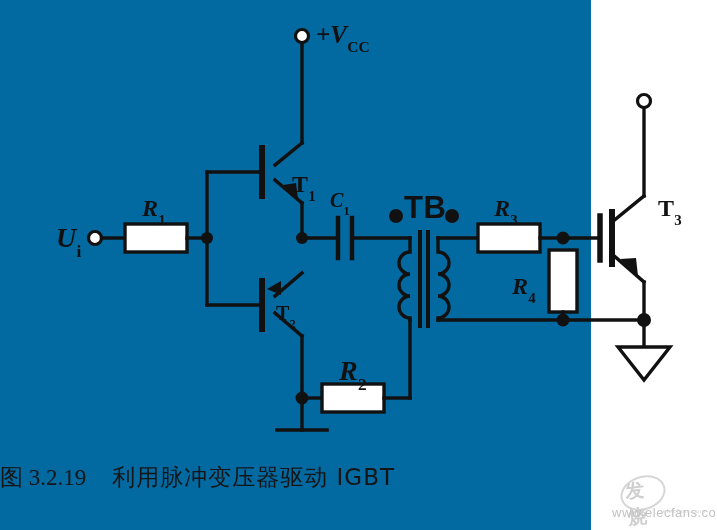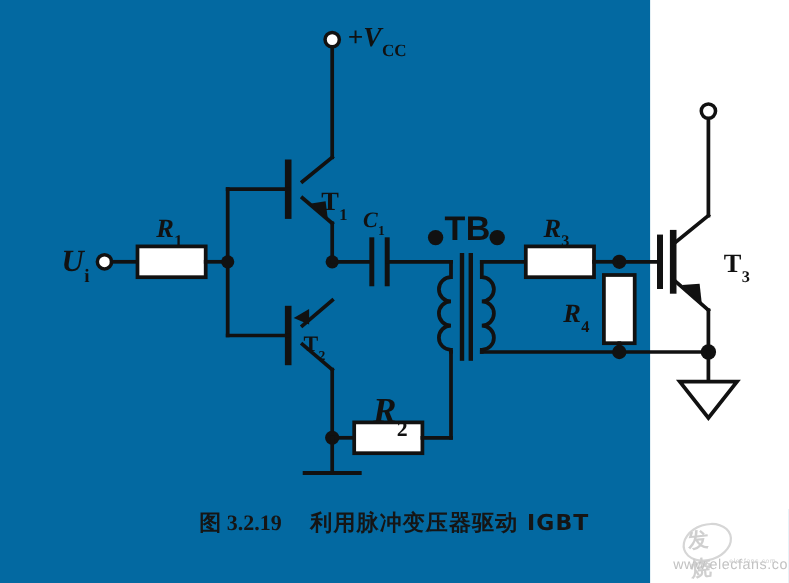--- a/index.html
+++ b/index.html
@@ -47,24 +47,23 @@
     vertical-align: sub;
     position: relative;
     top: 0.22em;
     left: 0.02em;
   }
   #caption {
     position: absolute;
     left: 0;
     top: 462px;
     width: 717px;
-    text-align: center;
     font-family: "DejaVu Sans", "Liberation Sans", sans-serif;
-    font-weight: bold;
-    font-size: 20px;
+    font-weight: normal;
+    font-size: 23px;
     letter-spacing: 1px;
     color: #151515;
     white-space: nowrap;
   }
   #caption .capnum {
     font-family: "Liberation Serif", "DejaVu Serif", serif;
     letter-spacing: 0px;
   }
   #caption .capsp { display: inline-block; width: 26px; }
   .watermark {
@@ -216,21 +215,21 @@
   </div>
 
   <div class="lbl" style="left:56px; top:224px; font-size:28px;">
     <span>U</span><span class="sub">i</span>
   </div>
 
   <div class="lbl" style="left:142px; top:196px; font-size:24px;">
     <span>R</span><span class="sub">1</span>
   </div>
 
-  <div class="lbl" style="left:339px; top:357px; font-size:32px;">
+  <div class="lbl" style="left:339px; top:357px; font-size:28px;">
     <span>R</span><span class="sub">2</span>
   </div>
 
   <div class="lbl" style="left:494px; top:196px; font-size:24px;text-align:right;">
     <span>R</span><span class="sub">3</span>
   </div>
 
   <div class="lbl" style="left:512px; top:274px; font-size:24px;">
     <span>R</span><span class="sub">4</span>
   </div>
@@ -240,21 +239,21 @@
   </div>
 
   <div class="lbl upright" style="left:292px; top:152px; font-size:24px;margin-top:20px;">
     <span>T</span><span class="sub">1</span>
   </div>
 
   <div class="lbl upright" style="left:276px; top:303px; font-size:20px;">
     <span>T</span><span class="sub">2</span>
   </div>
 
-  <div class="lbl upright" style="left:658px; top:228px; font-size:24px;">
+  <div class="lbl upright" style="left:658px; top:196px; font-size:24px;">
     <span>T</span><span class="sub">3</span>
   </div>
 
   <div class="lbl upright" style="left:404px; top:192px; font-size:31px; font-family:'Liberation Sans', sans-serif; letter-spacing:0.5px;">
     <span>TB</span>
   </div>
 
   <div id="caption">
     <span class="capnum">图 3.2.19</span><span class="capsp"></span><span>利用脉冲变压器驱动 IGBT</span>
   </div>

